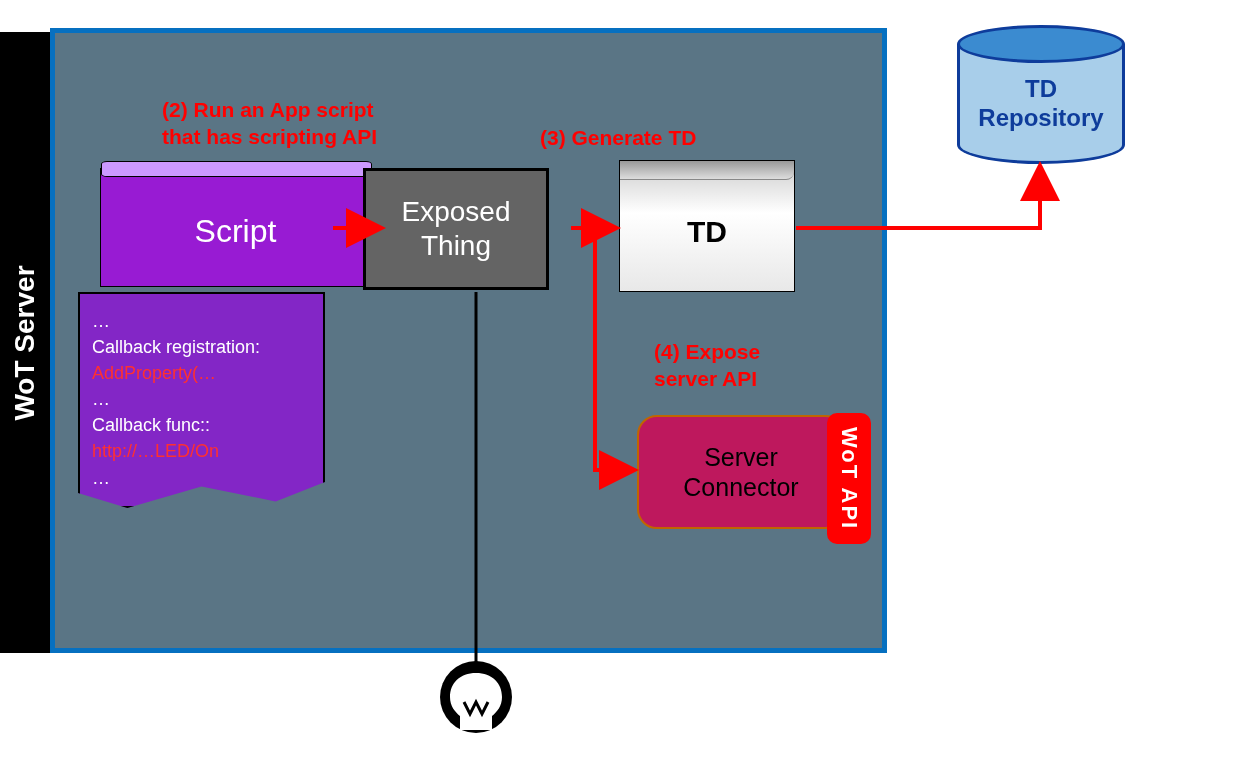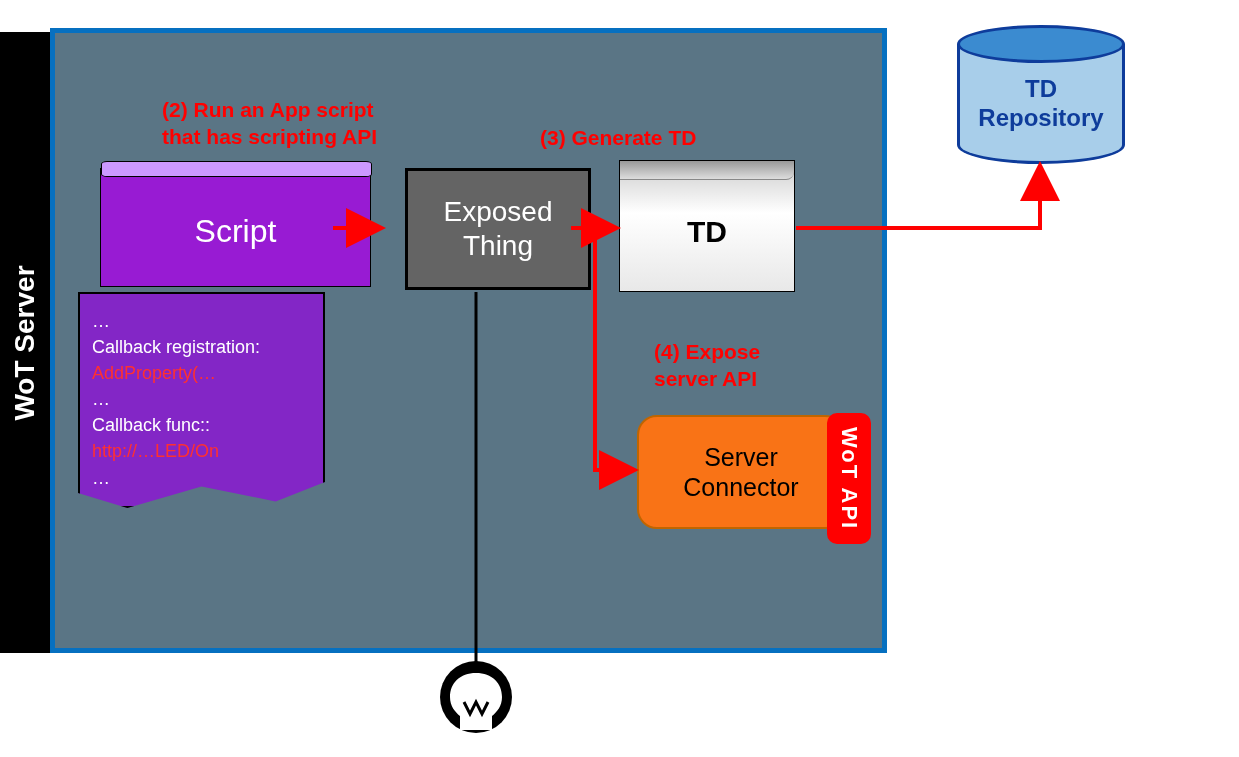--- a/index.html
+++ b/index.html
@@ -87,21 +87,21 @@
   border: 2px solid #000;
   padding: 14px 12px 8px 12px;
   color: #fff;
   font-size: 18px;
   line-height: 1.45;
   clip-path: polygon(0 0, 100% 0, 100% 88%, 80% 97%, 50% 90%, 20% 100%, 0 93%);
 }
 .code-red { color: #ff3030; }
 .exposed-thing-box {
   position: absolute;
-  left: 405px;
+  left: 363px;
   top: 168px;
   width: 186px;
   height: 122px;
   background: #646464;
   border: 3.5px solid #000;
   display: flex;
   align-items: center;
   justify-content: center;
   text-align: center;
   color: #fff;
@@ -136,21 +136,21 @@
   color: #000;
   font-size: 30px;
   font-weight: bold;
 }
 .server-connector-box {
   position: absolute;
   left: 637px;
   top: 415px;
   width: 208px;
   height: 114px;
-  background: #f97316;
+  background: #be185d;
   border: 2.5px solid #c06500;
   border-radius: 20px;
   display: flex;
   align-items: center;
   justify-content: center;
   text-align: center;
   color: #000;
   font-size: 25px;
   line-height: 1.2;
 }

